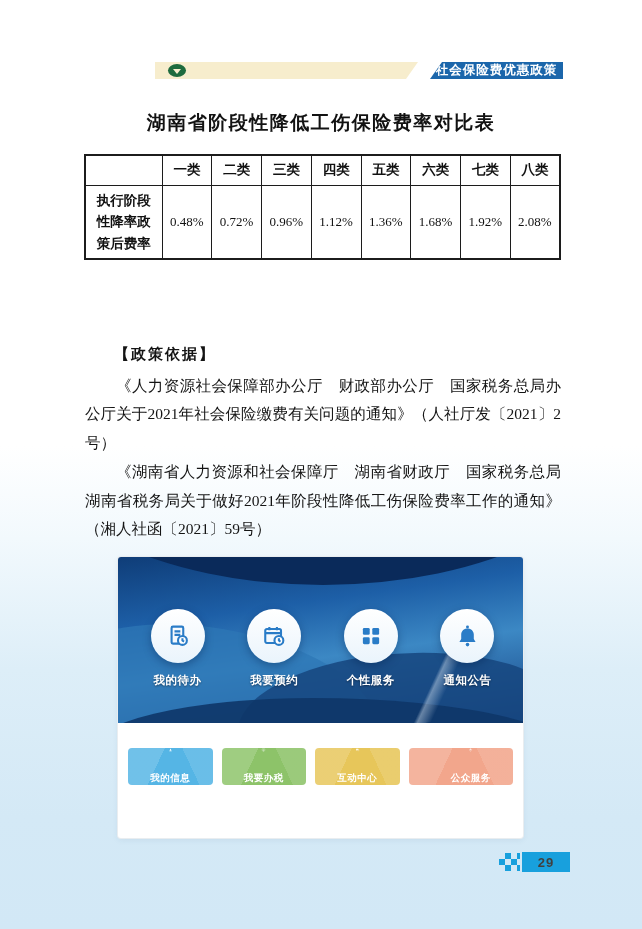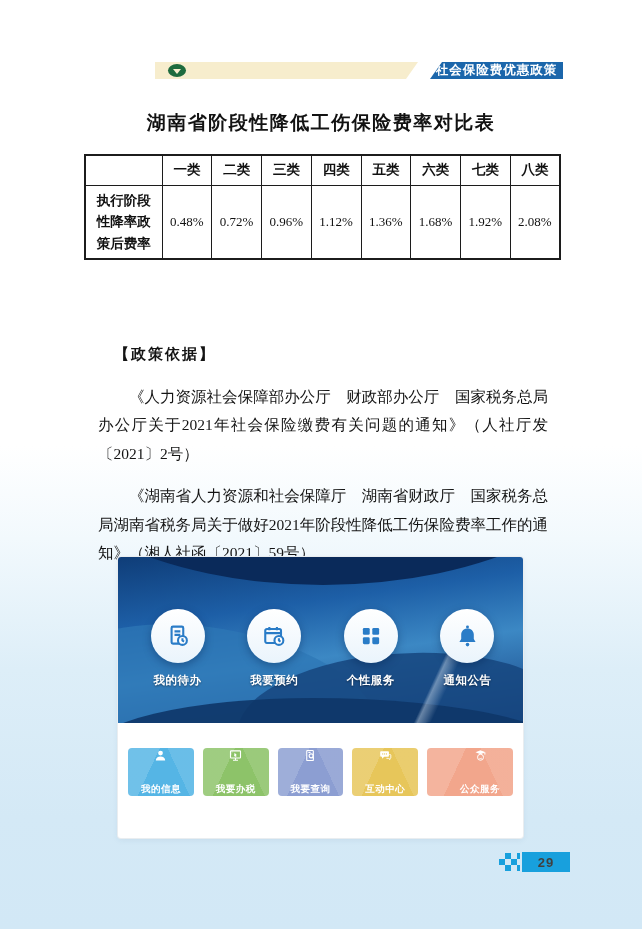--- a/index.html
+++ b/index.html
@@ -50,21 +50,21 @@
   .rate-table tbody tr { height:63px; }
   .rate-table td.row-label { font-weight:600; font-size:13.5px; line-height:1.6; padding:4px 8px; }
   .rate-table col.c-label { width:77px; }
 
   
   .policy { position:absolute; top:340px; left:84px; width:478px; font-size:15.5px; line-height:28.5px; }
   .policy-heading {
     font-family:"Liberation Sans",sans-serif; font-weight:bold; font-size:15px;
     text-indent:2em; letter-spacing:2px; margin-bottom:3px;
   }
-  .policy p { text-indent:2em; text-align:justify; margin:14px; }
+  .policy p { text-indent:2em; text-align:justify; margin:1px; }
 
   
   .app-figure {
     position:absolute; left:118px; top:557px; width:405px; height:281px;
     background:#fff; border-radius:3px; overflow:hidden;
     box-shadow:0 0 0 1px #e9edf0, 0 2px 6px rgba(40,80,120,.08);
     font-family:"Liberation Sans",sans-serif;
   }
   .banner {
     position:relative; height:166px; overflow:hidden;
@@ -87,21 +87,21 @@
   .banner-circle {
     width:54px; height:54px; border-radius:50%;
     background:linear-gradient(180deg,#ffffff 0%,#eaf4fc 100%);
     display:flex; align-items:center; justify-content:center;
     box-shadow:0 3px 8px rgba(0,25,70,.35);
   }
   .banner-label { margin-top:10px; color:#fff; font-size:11.5px; font-weight:bold; letter-spacing:.5px; text-shadow:0 1px 2px rgba(0,0,0,.45); }
 
   .cards { display:flex; gap:9px; padding:25px 10px 0 10px; }
   .card {
-    flex:1; height:48px; border-radius:4px; position:relative; overflow:hidden;
+    flex:1; height:37px; border-radius:4px; position:relative; overflow:hidden;
     display:flex; flex-direction:column; align-items:center; justify-content:center; gap:20px;
     color:#fff;
     background-image:
       linear-gradient(115deg, rgba(255,255,255,.16) 0 36%, rgba(255,255,255,0) 36%),
       linear-gradient(245deg, rgba(255,255,255,.12) 0 30%, rgba(255,255,255,0) 30%);
   }
   .card-label { font-size:9.5px; font-weight:bold; letter-spacing:.5px; }
 
   
   .page-num-wrap { position:absolute; top:852px; right:72px; display:flex; align-items:center; }
@@ -255,29 +255,20 @@
       <div class="card" style="background-color: rgb(141, 195, 105);">
         <svg width="19" height="19" viewBox="0 0 24 24" fill="none" stroke="#fff" stroke-width="1.8">
           <rect x="4" y="4.5" width="16" height="11.5" rx="1.2"></rect>
           <line x1="12" y1="16" x2="12" y2="19"></line>
             <line x1="8" y1="19.5" x2="16" y2="19.5"></line>
           <path d="M10.5 7.5l4 4h-2l1 2.3-1.4.7-1-2.3-1.6 1.6z" fill="#fff" stroke="none"></path>
         </svg>
         <span class="card-label">我要办税</span>
       </div>
 
-      <div class="card" style="background-color: rgb(140, 158, 210);">
-        <svg width="19" height="19" viewBox="0 0 24 24" fill="none" stroke="#fff" stroke-width="1.8">
-          <path d="M7 4h8.5a1 1 0 0 1 1 1v14a1 1 0 0 1-1 1H7a1 1 0 0 1-1-1V5a1 1 0 0 1 1-1z"></path>
-          <line x1="8.5" y1="7" x2="12" y2="7"></line>
-          <circle cx="13" cy="12.5" r="3.2"></circle>
-            <line x1="15.3" y1="14.8" x2="17.3" y2="16.8"></line>
-        </svg>
-        <span class="card-label">我要查询</span>
-      </div>
 
       <div class="card" style="background-color: rgb(231, 198, 90);">
         <svg width="19" height="19" viewBox="0 0 24 24" fill="#fff">
           <path d="M5 5h11a1.5 1.5 0 0 1 1.5 1.5v6A1.5 1.5 0 0 1 16 14h-6l-3.5 3v-3H5a1.5 1.5 0 0 1-1.5-1.5v-6A1.5 1.5 0 0 1 5 5z"></path>
           <circle cx="7.5" cy="9.5" r="1" fill="#e7c65a"></circle>
             <circle cx="10.5" cy="9.5" r="1" fill="#e7c65a"></circle>
             <circle cx="13.5" cy="9.5" r="1" fill="#e7c65a"></circle>
           <path d="M18 10.5h1.5a1 1 0 0 1 1 1v4a1 1 0 0 1-1 1h-.5v2l-2.5-2h-3" fill="none" stroke="#fff" stroke-width="1.4"></path>
         </svg>
         <span class="card-label">互动中心</span>

